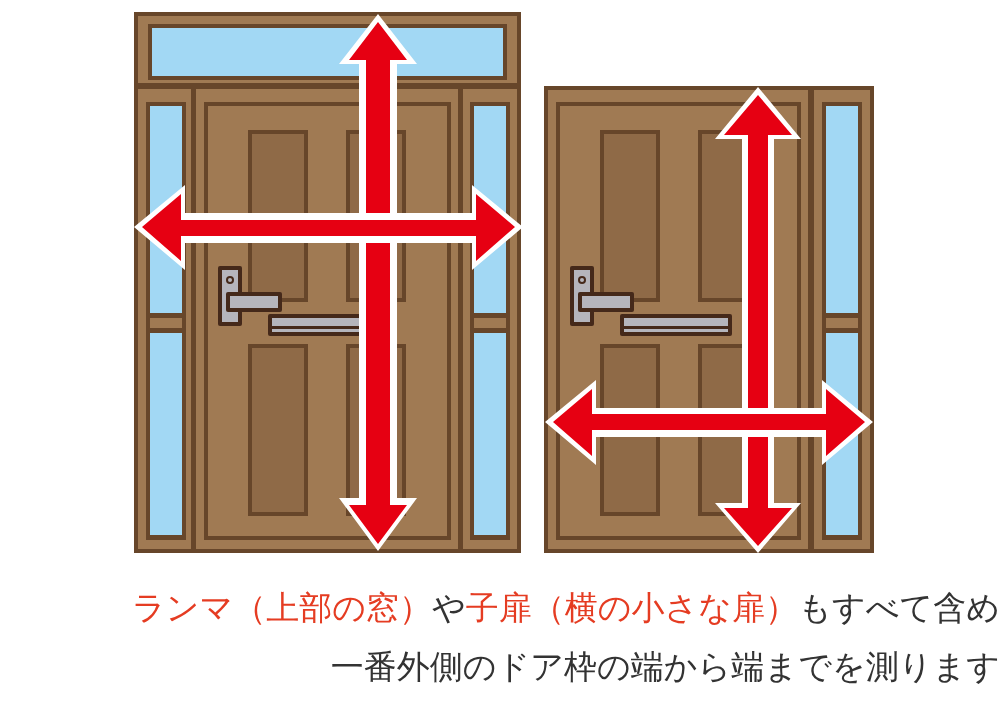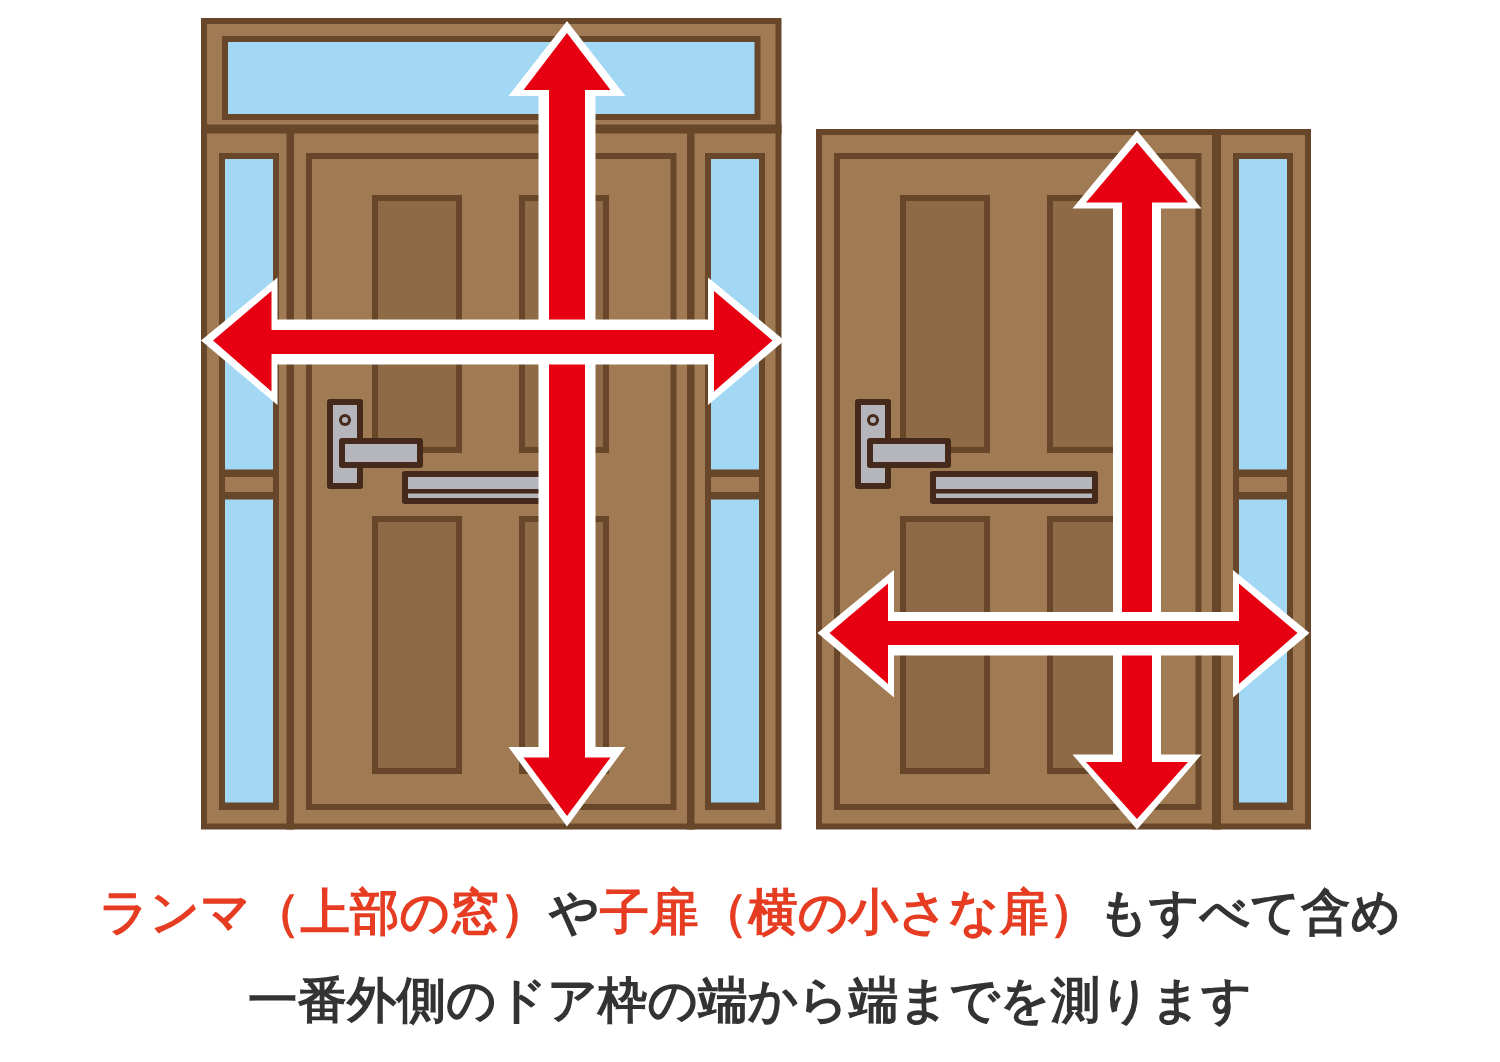--- a/index.html
+++ b/index.html
@@ -1,18 +1,18 @@
 <!DOCTYPE html>
 <html><head>
 <meta charset="utf-8">
 <style>
   html, body { margin: 0; padding: 0; background: #ffffff; }
   body { width: 1000px; height: 708px; position: relative; overflow: hidden; font-family: "DejaVu Sans", "Liberation Sans", sans-serif; }
   #scene { position: absolute; left: 0; top: 0; width: 1000px; height: 565px; }
-  .caption { position: absolute; left: 0; width: 1000px; text-align: center; font-weight: bold; font-size: 33px; letter-spacing: 0px; white-space: nowrap; }
+  .caption { position: absolute; left: 0; width: 1000px; text-align: right; font-weight: normal; font-size: 33px; letter-spacing: 0px; white-space: nowrap; }
   .line1 { top: 586px; }
   .line2 { top: 645px; color: #333333; }
   .red { color: #e53c22; }
   .dark { color: #333333; }
 </style>
 </head>
 <body>
 
 <svg id="scene" width="1000" height="565" viewBox="0 0 1000 565" xmlns="http://www.w3.org/2000/svg">
 

